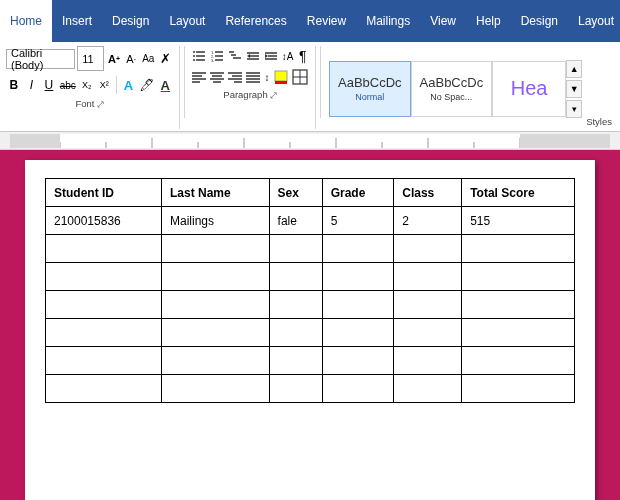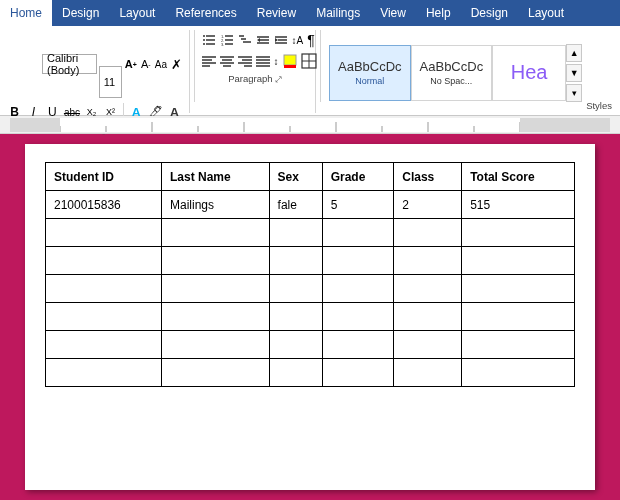--- a/index.html
+++ b/index.html
@@ -3,21 +3,21 @@
   <meta charset="utf-8">
   <style>
     * { box-sizing: border-box; margin: 0; padding: 0; }
     body { font-family: 'Segoe UI', Arial, sans-serif; font-size: 12px; background: #f0f0f0; width: 620px; height: 500px; overflow: hidden; }
 
     
     .menu-bar {
       display: flex;
       background: #2b579a;
       color: white;
-      height: 26px;
+      height: 42px;
       align-items: stretch;
     }
     .menu-item {
       padding: 0 10px;
       display: flex;
       align-items: center;
       font-size: 12px;
       cursor: pointer;
       white-space: nowrap;
     }
@@ -64,33 +64,31 @@
     .font-name-box {
       border: 1px solid #ababab;
       background: white;
       padding: 1px 4px;
       font-size: 11px;
       width: 100px;
       height: 20px;
       display: flex;
       align-items: center;
       cursor: pointer;
-      margin-left: 36px;
     }
     .font-size-box {
       border: 1px solid #ababab;
       background: white;
       padding: 1px 4px;
       font-size: 11px;
       width: 36px;
-      height: 32px;
-      display: flex;
-      align-items: center;
-      cursor: pointer;
-      margin-top: 36px;
+      height: 25px;
+      display: flex;
+      align-items: center;
+      cursor: pointer;
     }
     .icon-btn {
       width: 22px;
       height: 22px;
       display: flex;
       align-items: center;
       justify-content: center;
       cursor: pointer;
       font-size: 12px;
       border: 1px solid transparent;
@@ -240,20 +238,21 @@
       display: flex;
       flex-direction: column;
       gap: 1px;
     }
   </style>
 </head>
 <body>
 
 <div class="menu-bar">
   <div class="menu-item active">Home</div>
+  <div class="menu-item">Insert</div>
   <div class="menu-item">Design</div>
   <div class="menu-item">Layout</div>
   <div class="menu-item">References</div>
   <div class="menu-item">Review</div>
   <div class="menu-item">Mailings</div>
   <div class="menu-item">View</div>
   <div class="menu-item">Help</div>
   <div class="menu-item">Design</div>
   <div class="menu-item">Layout</div>
 

